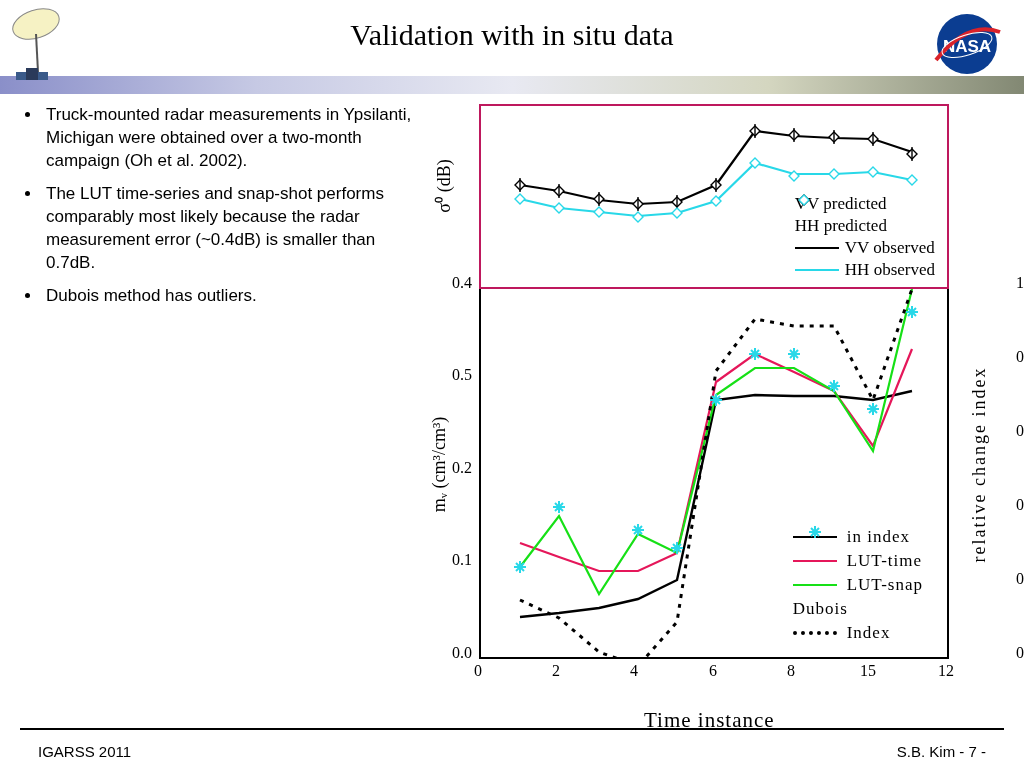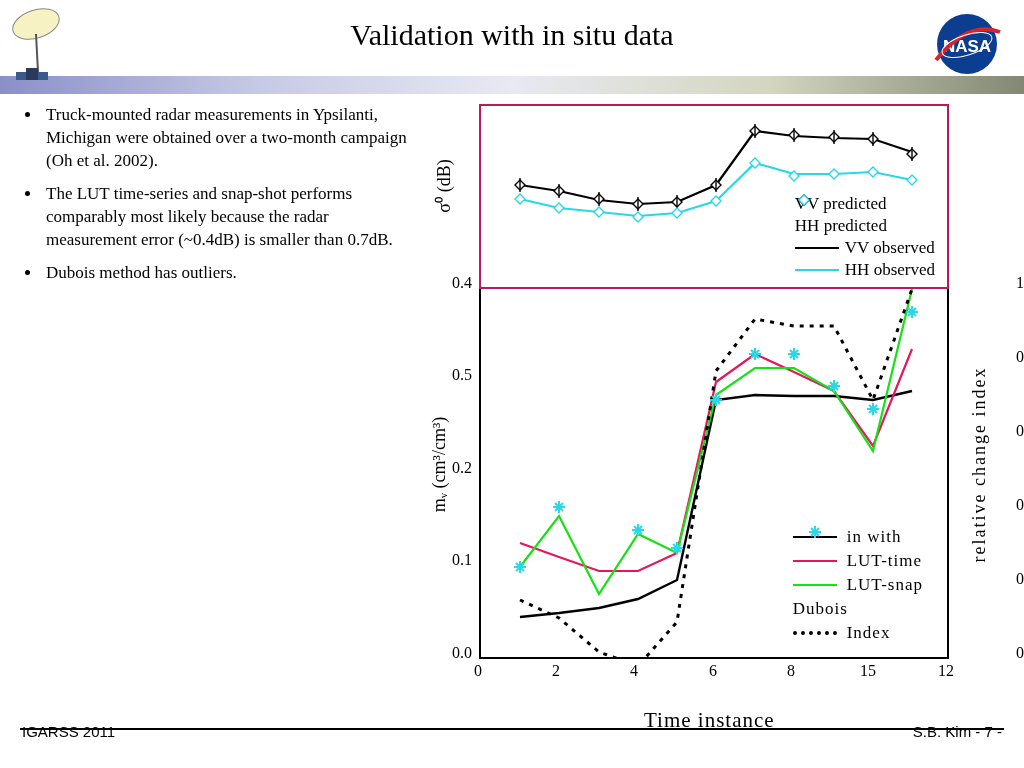--- a/index.html
+++ b/index.html
@@ -3,42 +3,42 @@
 <meta charset="utf-8">
 <style>
   * { margin: 0; padding: 0; box-sizing: border-box; }
   body { width: 1024px; height: 768px; font-family: Arial, sans-serif; background: #fff; position: relative; overflow: hidden; }
   .title { text-align: center; font-size: 30px; font-family: Georgia, 'Times New Roman', serif; padding-top: 18px; height: 70px; }
   .bar { height: 18px; background: linear-gradient(to right, #8a8fc9, #c6c9e4, #e8e9f2, #d4d6c0, #828873); margin-top: 6px; }
   .logo-nasa { position: absolute; right: 18px; top: 12px; width: 78px; height: 65px; }
   .satellite { position: absolute; left: 6px; top: 6px; width: 70px; height: 90px; }
   .content { display: flex; padding: 10px 16px 0 34px; }
   .bullets { width: 380px; font-size: 17px; line-height: 1.35; }
-  .bullets li { margin-bottom: 10px; list-style: disc; margin-left: 8px; padding-left: 4px; font-family: Liberation Serif, serif; }
+  .bullets li { margin-bottom: 10px; list-style: disc; margin-left: 8px; padding-left: 4px; }
   .charts { flex: 1; position: relative; height: 590px; font-family: 'Times New Roman', serif; }
   .chart1 { position: absolute; left: 65px; top: 0; width: 470px; height: 185px; border: 2px solid #be185d; }
   .chart2 { position: absolute; left: 65px; top: 185px; width: 470px; height: 370px; border: 2px solid #000; border-top: none; }
   .ylabel1 { position: absolute; left: 2px; top: 70px; transform: rotate(-90deg); font-size: 18px; }
   .ylabel2 { position: absolute; left: -22px; top: 350px; transform: rotate(-90deg); font-size: 18px; white-space: nowrap; }
   .ylabel3 { position: absolute; right: -70px; top: 350px; transform: rotate(-90deg); font-size: 18px; white-space: nowrap; letter-spacing: 2px; }
   .xlabel { position: absolute; left: 230px; top: 604px; font-size: 21px; letter-spacing: 1px; }
   .ticks1y { position: absolute; left: 10px; top: -8px; font-size: 16px; line-height: 23px; text-align: right; width: 48px; }
   .ticks2y { position: absolute; left: 26px; top: 178px; font-size: 16px; text-align: right; width: 32px; }
   .ticks2y div { position: absolute; right: 0; }
   .ticks2x { position: absolute; left: 56px; top: 558px; font-size: 16px; width: 490px; }
   .ticks2x span { position: absolute; }
   .ticks3y { position: absolute; right: -48px; top: 178px; font-size: 16px; width: 40px; }
   .ticks3y div { position: absolute; left: 0; }
   .legend1 { position: absolute; right: 12px; bottom: 6px; font-size: 17px; }
   .legend1 div { display: flex; align-items: center; gap: 6px; height: 22px; }
   .legend2 { position: absolute; right: 24px; bottom: 12px; font-size: 17px; letter-spacing: 1px; }
   .legend2 div { display: flex; align-items: center; gap: 10px; height: 24px; }
   .swatch-line { width: 44px; height: 2px; }
   .swatch-dot { width: 44px; border-top: 4px dotted #000; }
-  .footer { position: absolute; bottom: 28px; left: 0; right: 0; padding: 0 22px; font-size: 15px; display: flex; justify-content: space-between; }
+  .footer { position: absolute; bottom: 8px; left: 0; right: 0; padding: 0 38px; font-size: 15px; display: flex; justify-content: space-between; }
   .hr { position: absolute; bottom: 38px; left: 20px; right: 20px; height: 2px; background: #000; }
   svg { position: absolute; left: 0; top: 0; }
 </style>
 </head>
 <body>
 
 <div class="satellite">
   <svg width="70" height="90" viewBox="0 0 70 90">
     <ellipse cx="30" cy="18" rx="24" ry="14" fill="#f6f2c4" stroke="#888" stroke-width="1" transform="rotate(-18 30 18)"></ellipse>
     <line x1="30" y1="28" x2="32" y2="66" stroke="#555" stroke-width="2"></line>
@@ -212,21 +212,21 @@
               <path d="M-6,0 L6,0 M0,-6 L0,6 M-4,-4 L4,4 M-4,4 L4,-4" stroke-width="2"></path>
             </g>
           <g transform="translate(431,23)">
               <path d="M-6,0 L6,0 M0,-6 L0,6 M-4,-4 L4,4 M-4,4 L4,-4" stroke-width="2"></path>
             </g>
         </g>
       </svg>
       <div class="legend2">
         <div>
             <span class="swatch-line" style="background:#000"></span>
-            <span>in with</span>
+            <span>in index</span>
           </div>
         <div>
             <span class="swatch-line" style="background:#e5175a"></span>
             <span>LUT-time</span>
           </div>
         <div>
             <span class="swatch-line" style="background:#16e016"></span>
             <span>LUT-snap</span>
           </div>
         <div>

